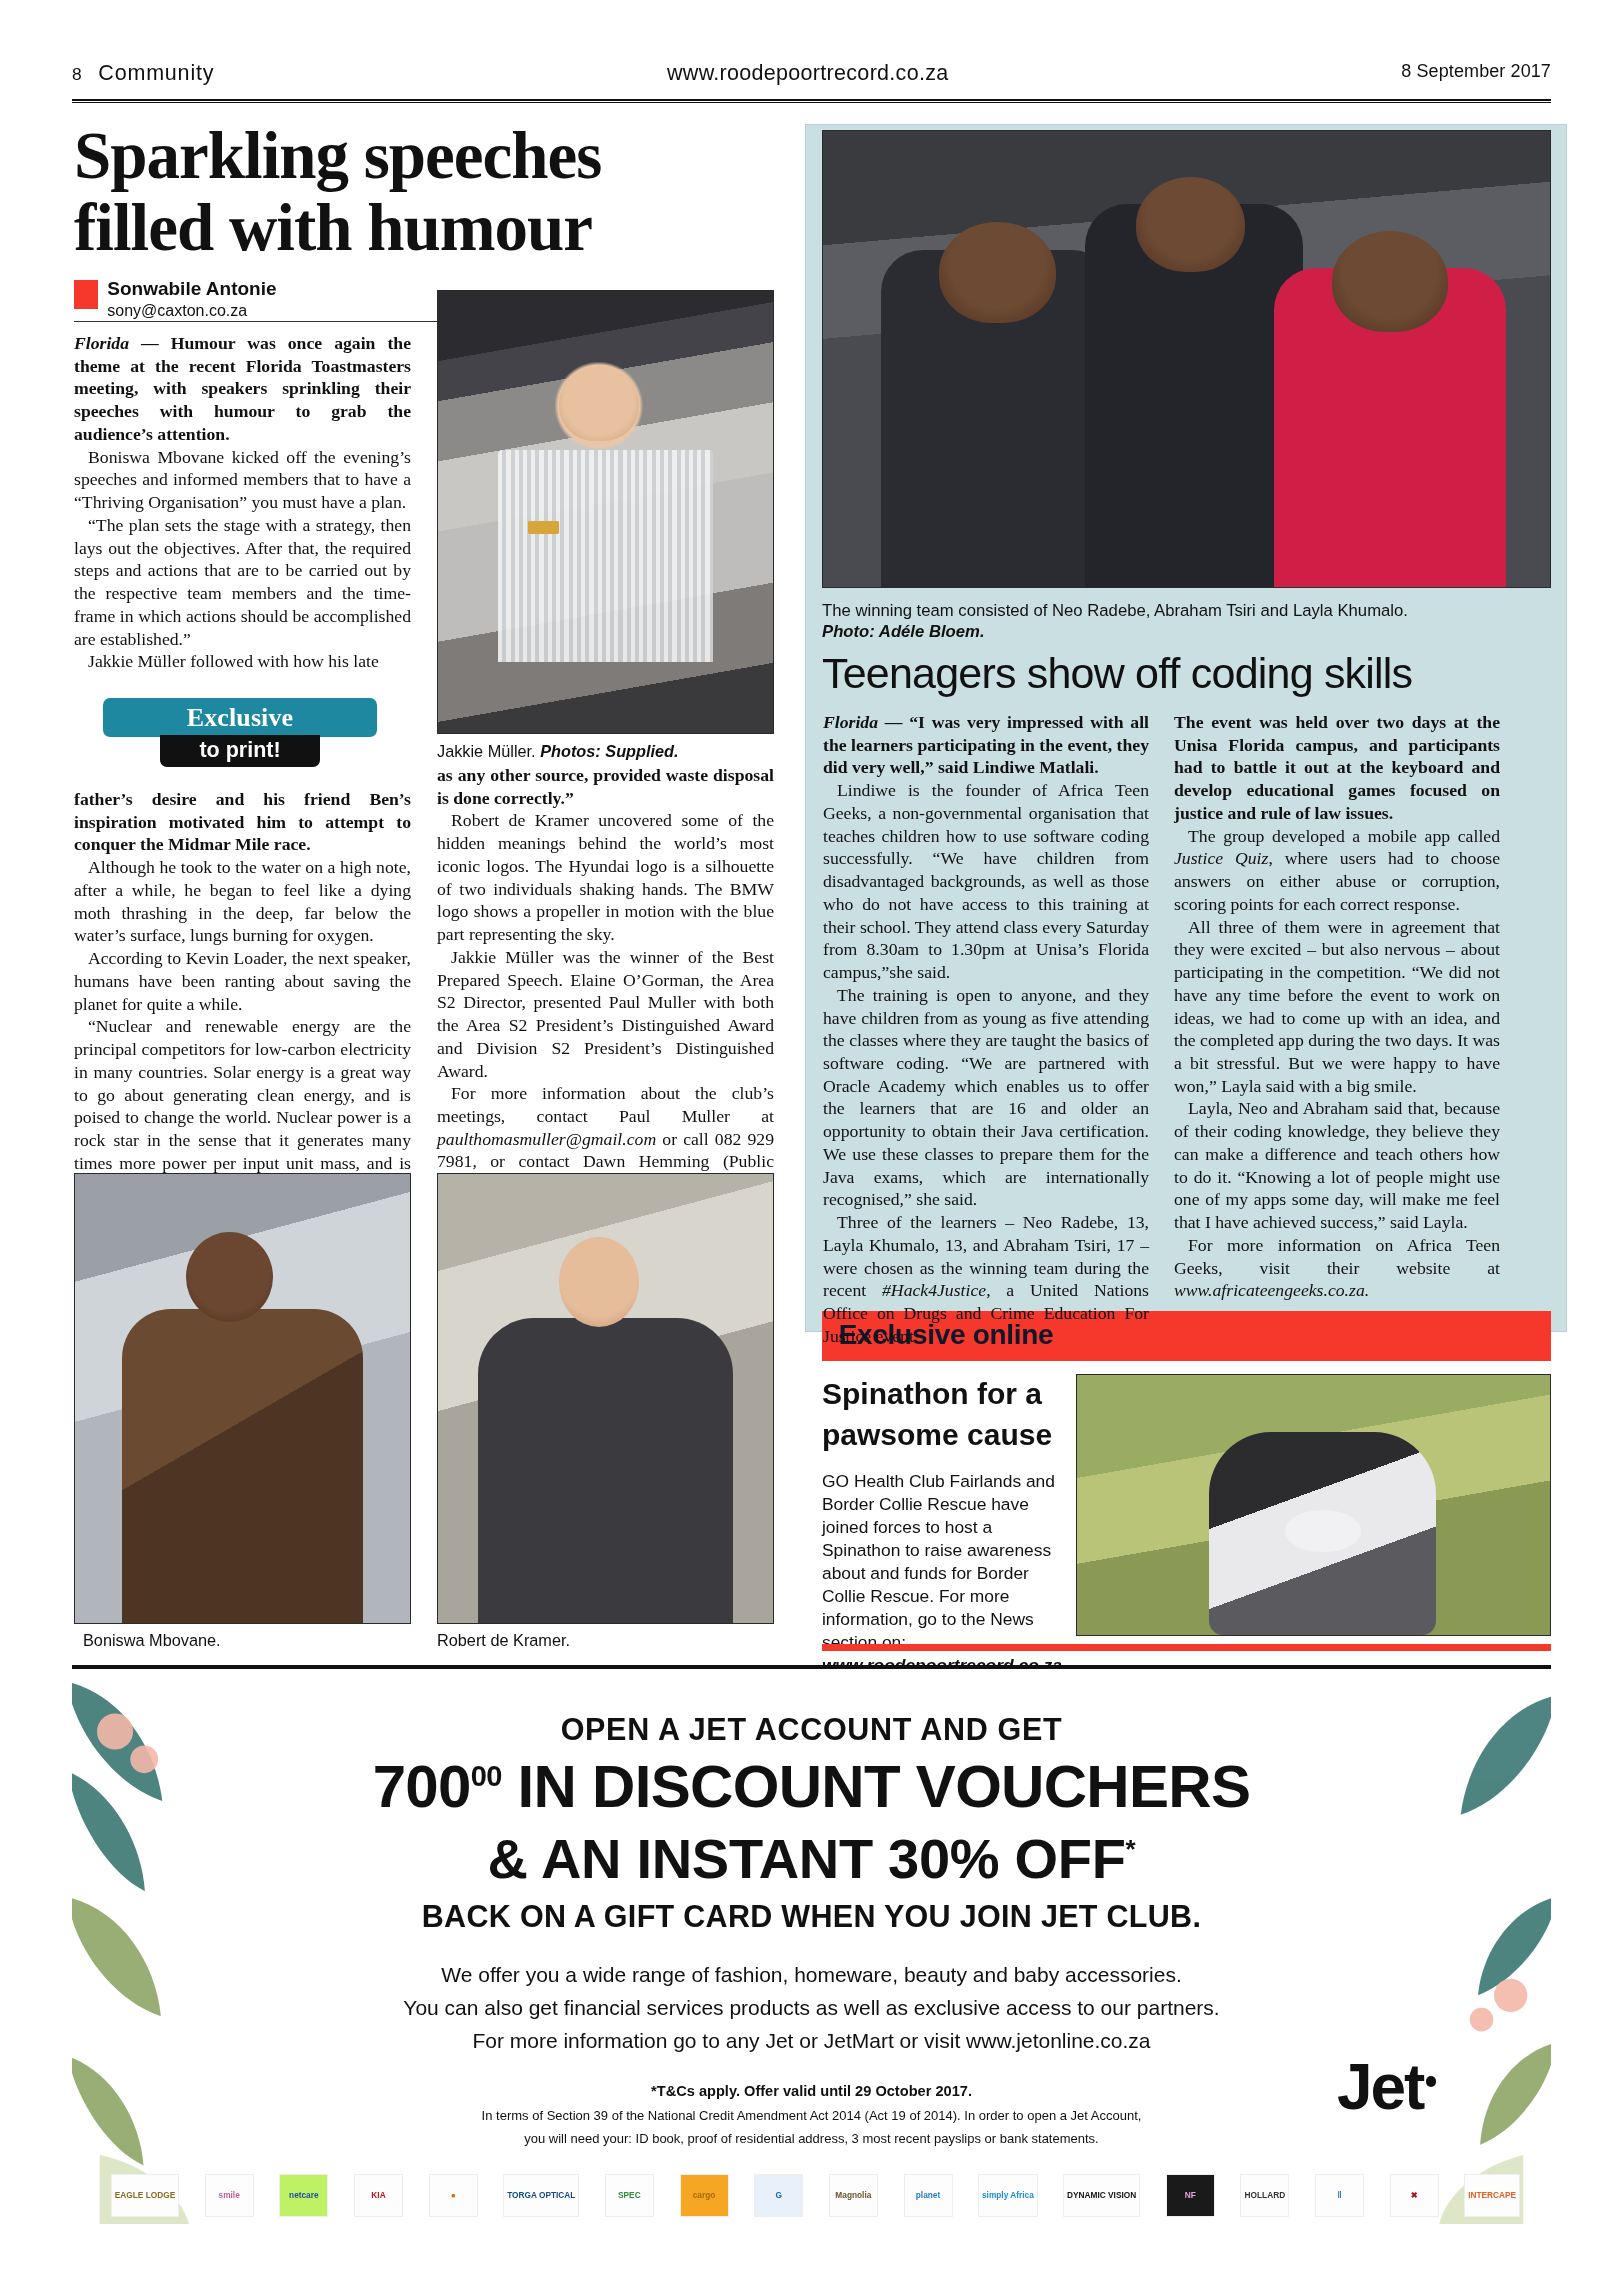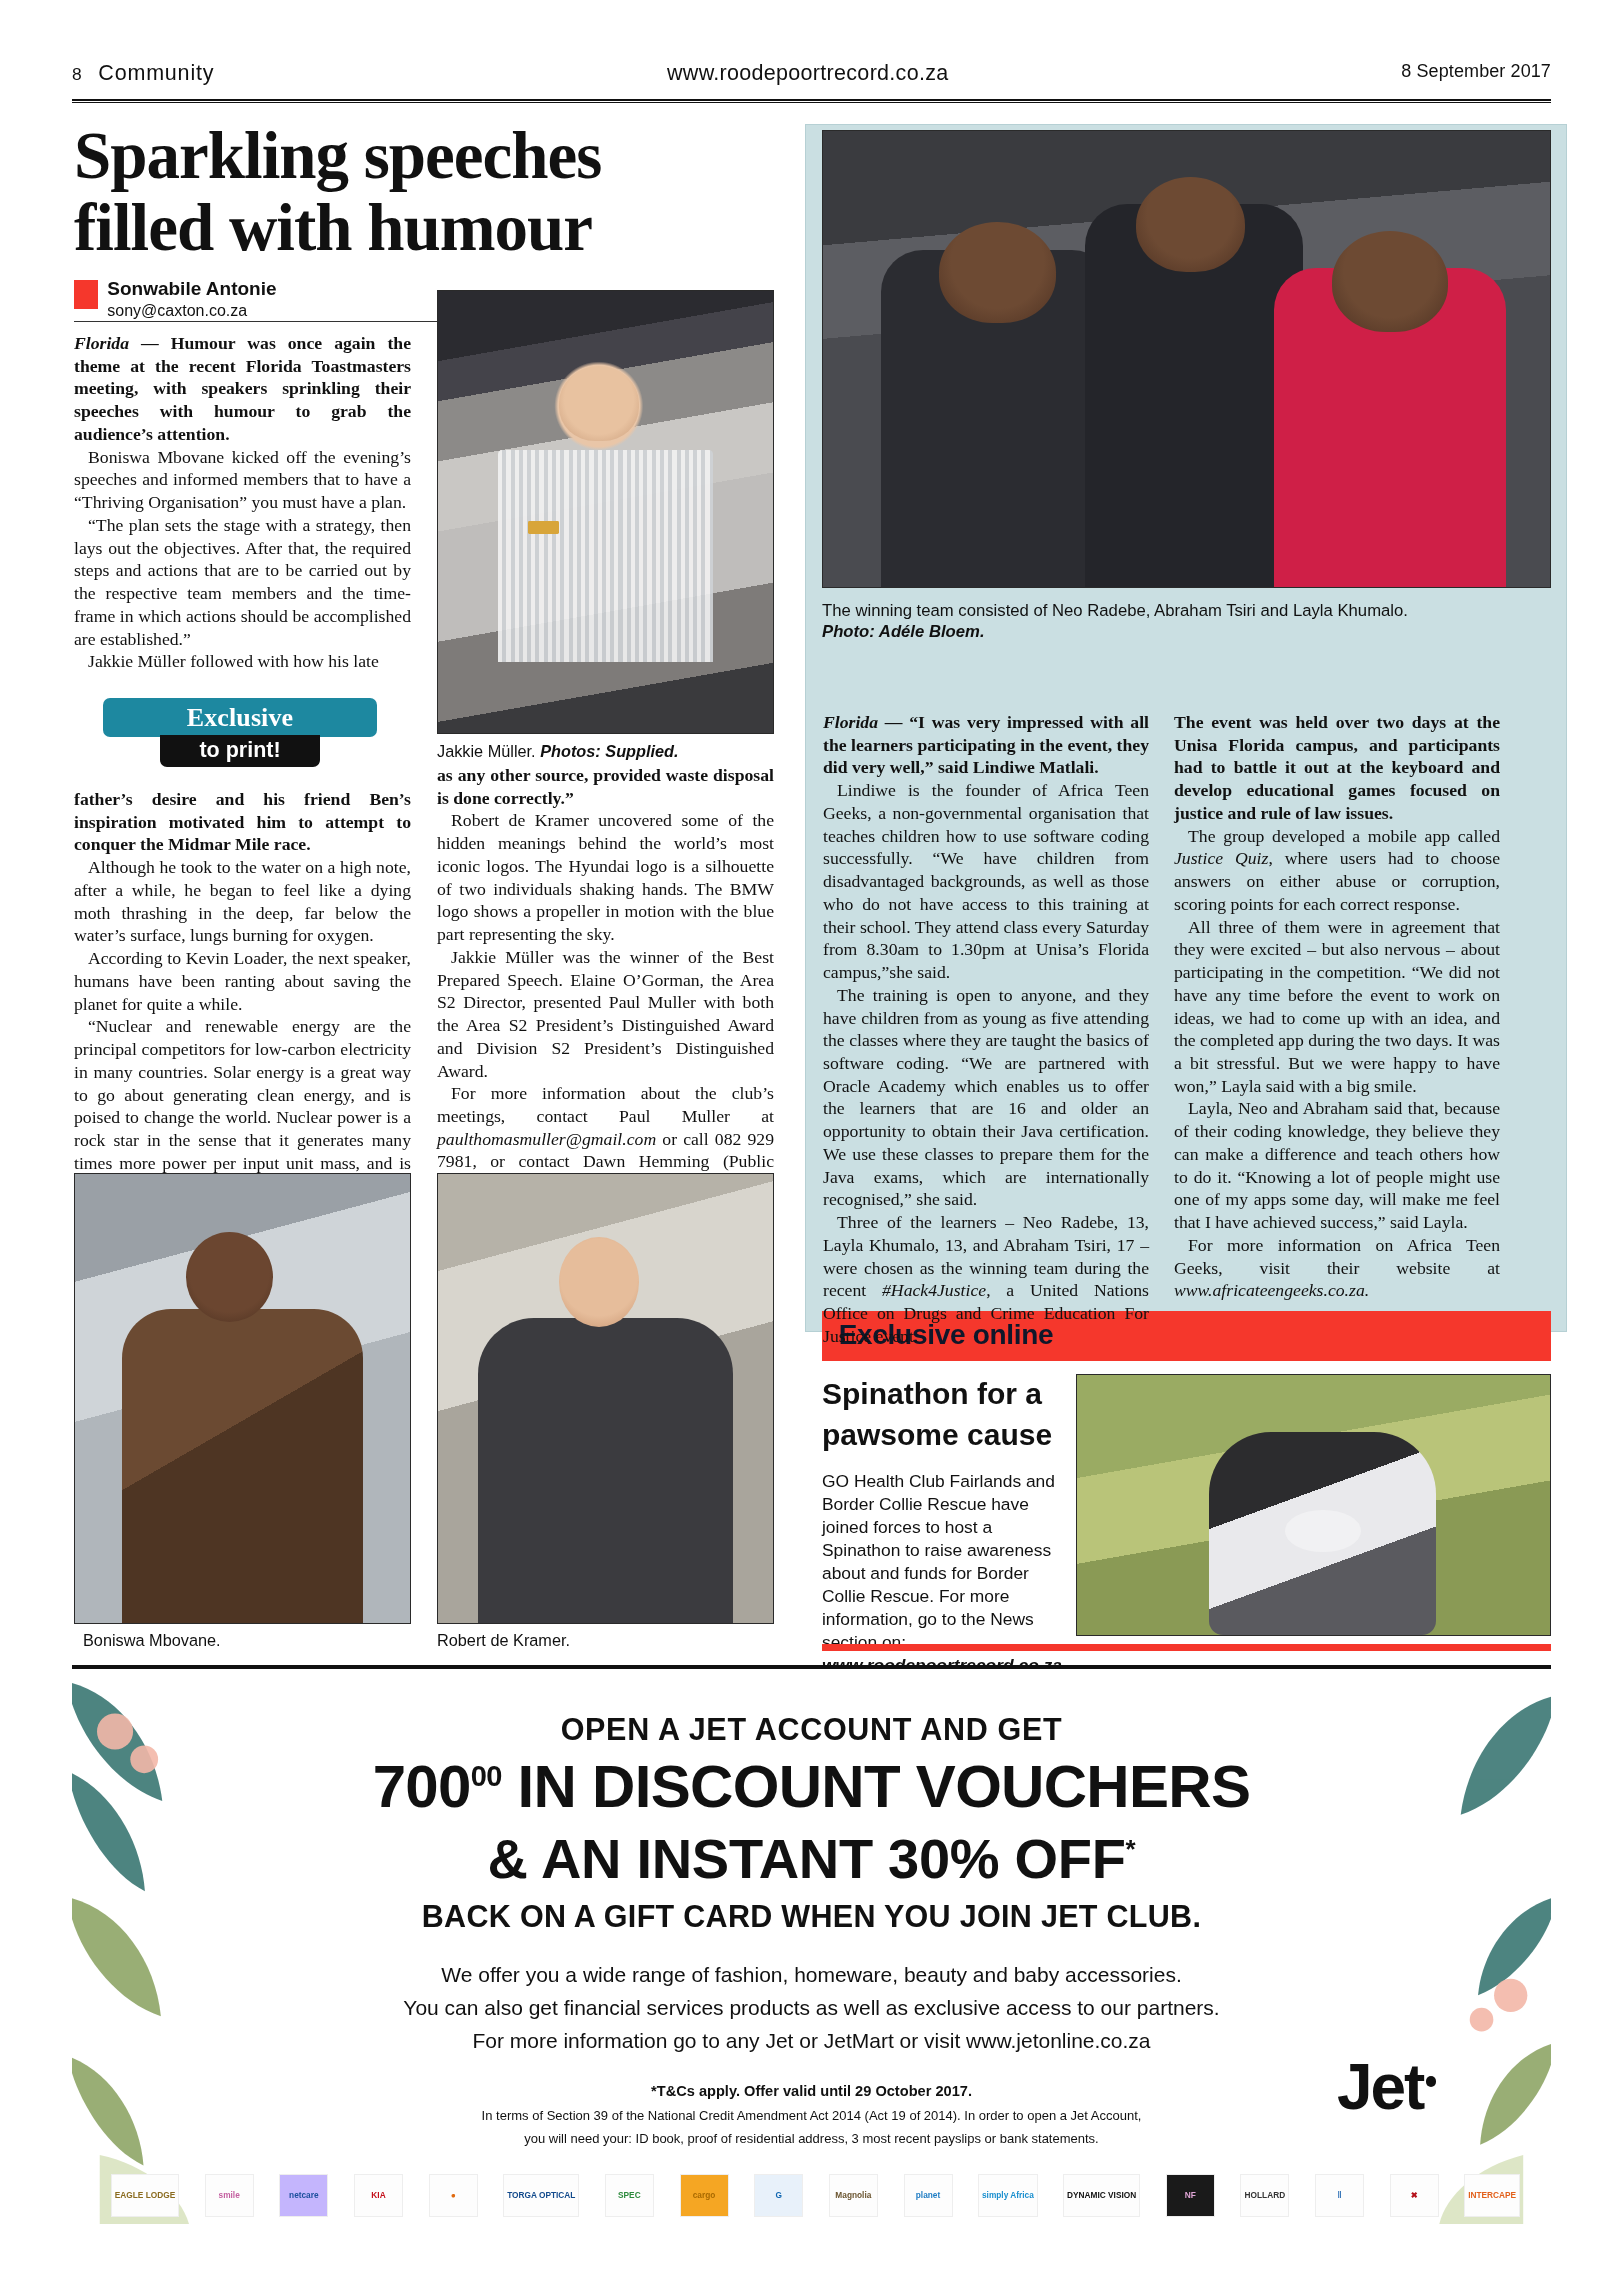--- a/index.html
+++ b/index.html
@@ -264,21 +264,21 @@
     display: flex; align-items: center; justify-content: space-between;
   }
   .logo-chip {
     height: 43px; min-width: 49px; display: flex; align-items: center; justify-content: center;
     font-family: "Liberation Sans", sans-serif; font-size: 8.3px; font-weight: bold;
     text-align: center; line-height: 1.1; padding: 0 2.8px; color: #333;
     background: #fdfdfd; border: 0.7px solid #eee;
   }
   .logo-chip.c1  { color:#8a6b1f; }
   .logo-chip.c2  { color:#c45fa0; }
-  .logo-chip.c3  { color:#1b4f9c; background:#c4b5fd; }
+  .logo-chip.c3  { color:#1b4f9c; background:#bef264; }
   .logo-chip.c4  { color:#c4101a; }
   .logo-chip.c5  { color:#e06a10; }
   .logo-chip.c6  { color:#124a8c; }
   .logo-chip.c7  { color:#2c8a3c; }
   .logo-chip.c8  { color:#a96a00; background:#f5a623; }
   .logo-chip.c9  { color:#1167b1; background:#e8f1fa; }
   .logo-chip.c10 { color:#6b5530; }
   .logo-chip.c11 { color:#1f7dc4; }
   .logo-chip.c12 { color:#1a8fcf; }
   .logo-chip.c13 { color:#111; }
@@ -365,20 +365,21 @@
   <div class="photo" id="photo-team">
     <div class="p1"></div>
     <div class="p2"></div>
     <div class="p3"></div>
     <div class="f1"></div>
     <div class="f2"></div>
     <div class="f3"></div>
   </div>
   <div class="cap" id="cap-team">The winning team consisted of  Neo Radebe, Abraham Tsiri and Layla Khumalo.<br><b>Photo: Adéle Bloem.</b></div>
 
+  <h2 class="teen-title">Teenagers show off coding skills</h2>
   <div class="col" id="tcol-a">
       <p class="lead noind"><em><strong>Florida</strong></em> — “I was very impressed with all the learners participating in the event, they did very well,” said Lindiwe Matlali.</p>
       <p class="">Lindiwe is the founder of Africa Teen Geeks, a non-governmental organisation that teaches children how to use software coding successfully. “We have children from disadvantaged backgrounds, as well as those who do not have access to this training at their school. They attend class every Saturday from 8.30am to 1.30pm at Unisa’s Florida campus,”she said.</p>
       <p class="">The training is open to anyone, and they have children from as young as five attending the classes where they are taught the basics of software coding. “We are partnered with Oracle Academy which enables us to offer the learners that are 16 and older an opportunity to obtain their Java certification. We use these classes to prepare them for the Java exams, which are internationally recognised,” she said.</p>
       <p class="">Three of the learners – Neo Radebe, 13, Layla Khumalo, 13, and Abraham Tsiri, 17 – were chosen as the winning team during the recent <em>#Hack4Justice</em>, a United Nations Office on Drugs and Crime Education For Justice event.</p>
     </div>
   <div class="col" id="tcol-b">
       <p class="lead noind">The event was held over two days at the Unisa Florida campus, and participants had to battle it out at the keyboard and develop educational games focused on justice and rule of law issues.</p>
       <p class="">The group developed a mobile app called <em>Justice Quiz</em>, where users had to choose answers on either abuse or corruption, scoring points for each correct response.</p>
       <p class="">All three of them were in agreement that they were excited – but also nervous – about participating in the competition. “We did not have any time before the event to work on ideas, we had to come up with an idea, and the completed app during the two days. It was a bit stressful. But we were happy to have won,” Layla said with a big smile.</p>

